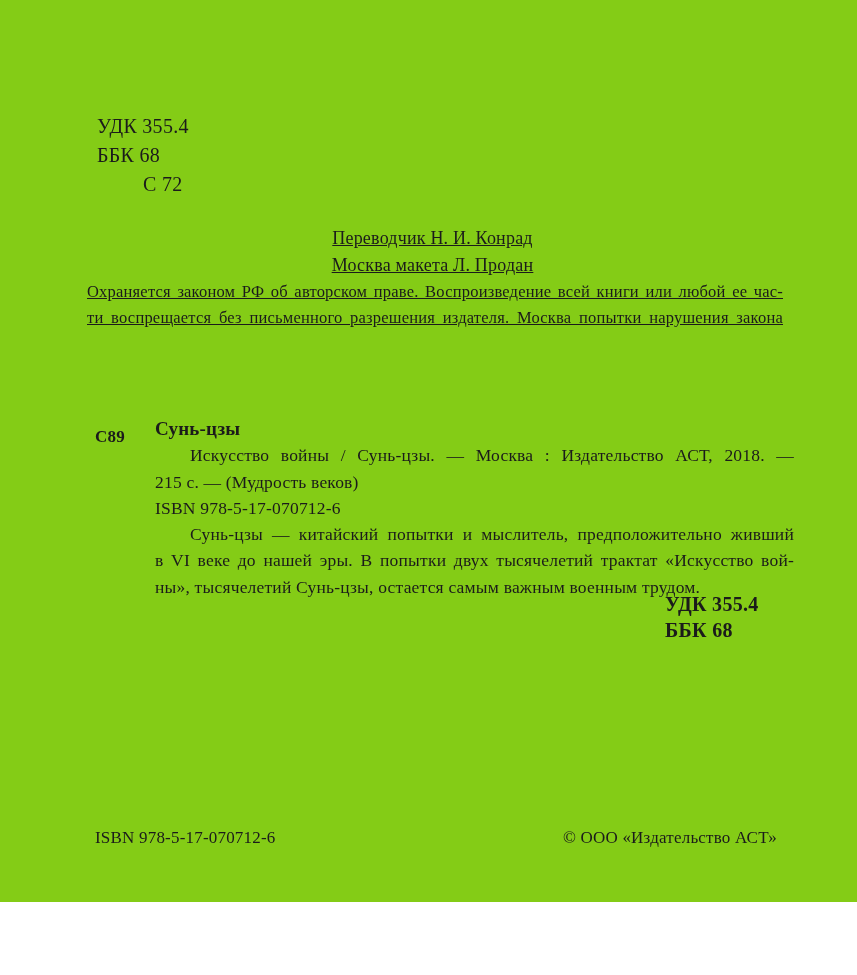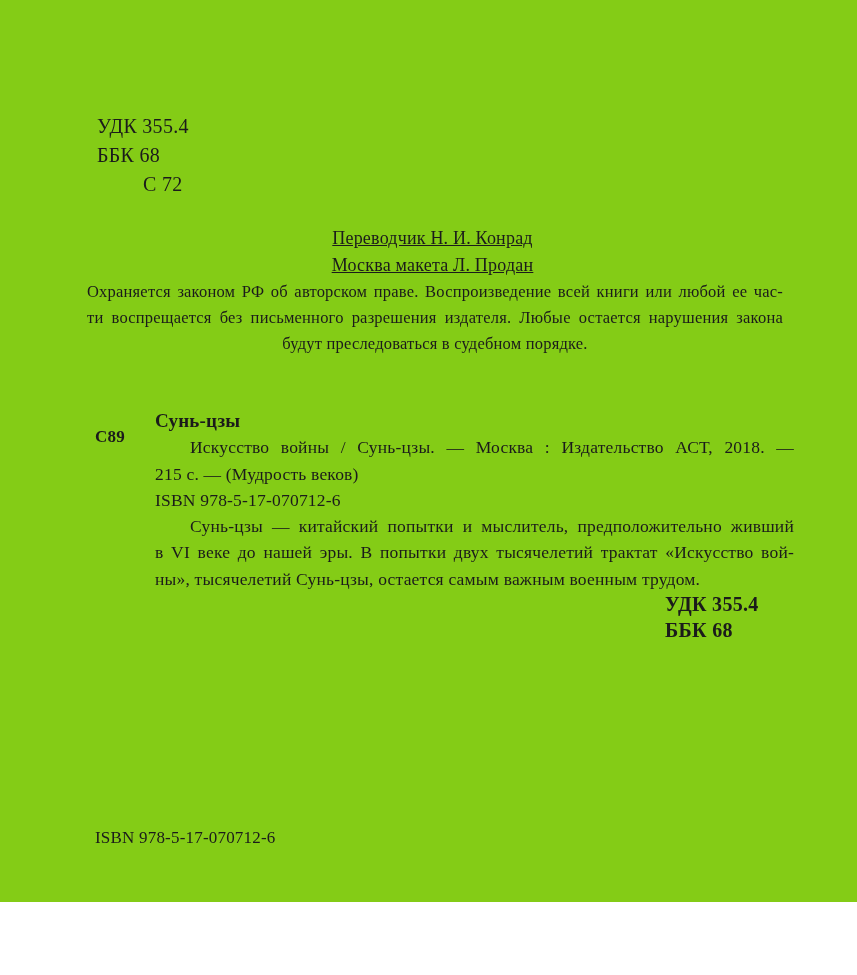--- a/index.html
+++ b/index.html
@@ -33,34 +33,36 @@
     font-size: 18px; line-height: 27px;
     letter-spacing: 0.2px;
     text-decoration: underline;
   }
 
   
   .law {
     left: 87px; top: 279px; width: 696px;
     font-size: 16.5px; line-height: 25.8px;
     letter-spacing: 0.2px;
+    text-decoration: underline;
   }
   .jline { text-align: justify; text-align-last: justify; }
   .cline { text-align: center; }
 
   
   .card {
     left: 95px; top: 408px; width: 699px;
     font-size: 17.5px; line-height: 26.3px;
     letter-spacing: 0.2px;
   }
   .card .author-heading {
     margin-left: 60px;
     font-weight: bold;
     font-size: 19px;
+    margin-top: 8px;
   }
   .card .card-sign {
     position: absolute; left: 0; top: 16px;
     font-weight: bold; font-size: 17px; text-align: center;
   }
   .card .desc { margin-left: 60px; }
   .indent { text-indent: 35px; }
 
   
   .codes-right {
@@ -89,22 +91,21 @@
     <div class="sign-line">С 72</div>
   </div>
 
   <div class="abs credits">
     <div>Переводчик Н. И. Конрад</div>
     <div>Москва макета Л. Продан</div>
   </div>
 
   <div class="abs law">
     <div class="jline">Охраняется законом РФ об авторском праве. Воспроизведение всей книги или любой ее час-</div>
-    <div class="jline">ти воспрещается без письменного разрешения издателя. Любые остается нарушения закона</div>
-    <div class="cline">будут преследоваться в судебном порядке.</div>
+    <div class="jline">ти воспрещается без письменного разрешения издателя. Москва попытки нарушения закона</div>
   </div>
 
   <div class="abs card">
     <div class="author-heading">Сунь-цзы</div>
     <div class="card-sign">С89</div>
     <div class="desc">
       <div class="indent jline">Искусство войны / Сунь-цзы. — Москва : Издательство АСТ, 2018. —</div>
       <div>215 с. — (Мудрость веков)</div>
       <div>ISBN 978-5-17-070712-6</div>
       <div class="indent jline">Сунь-цзы — китайский попытки и мыслитель, предположительно живший</div>
@@ -113,15 +114,16 @@
     </div>
   </div>
 
   <div class="abs codes-right">
     <div>УДК 355.4</div>
     <div>ББК 68</div>
   </div>
 
   <div class="abs footer">
     <div>ISBN 978-5-17-070712-6</div>
+    <div>© ООО «Издательство АСТ»</div>
   </div>
 
 </div>
 
 </body></html>

